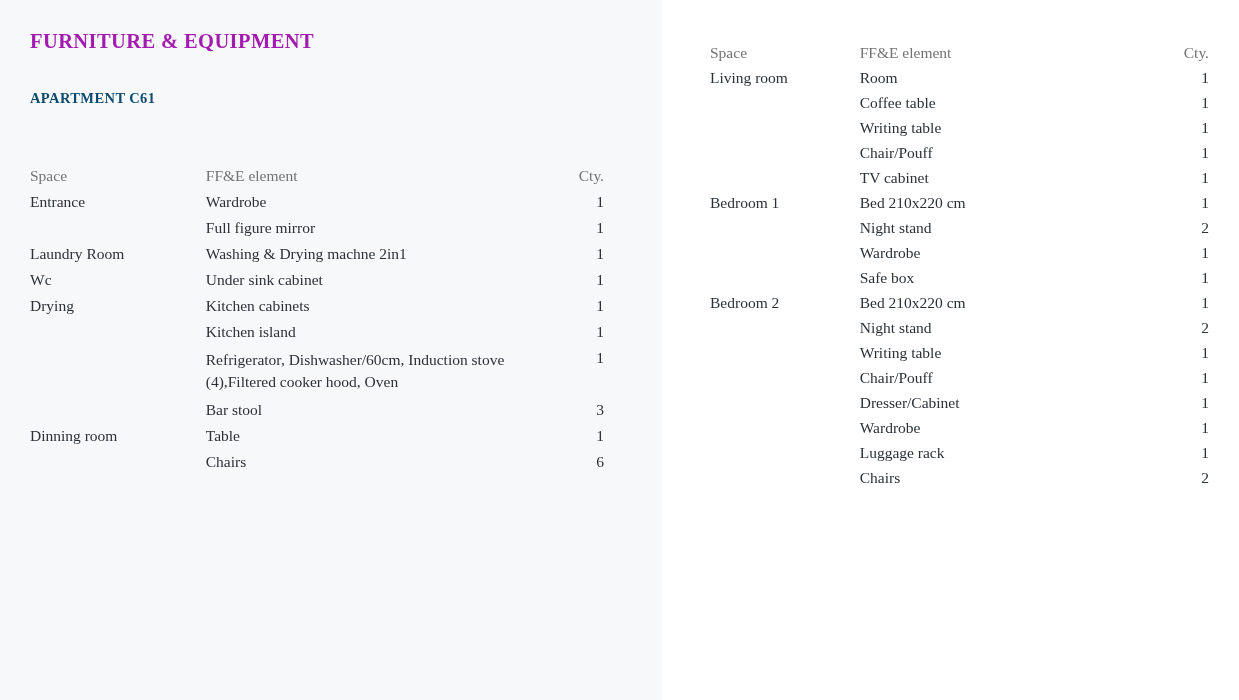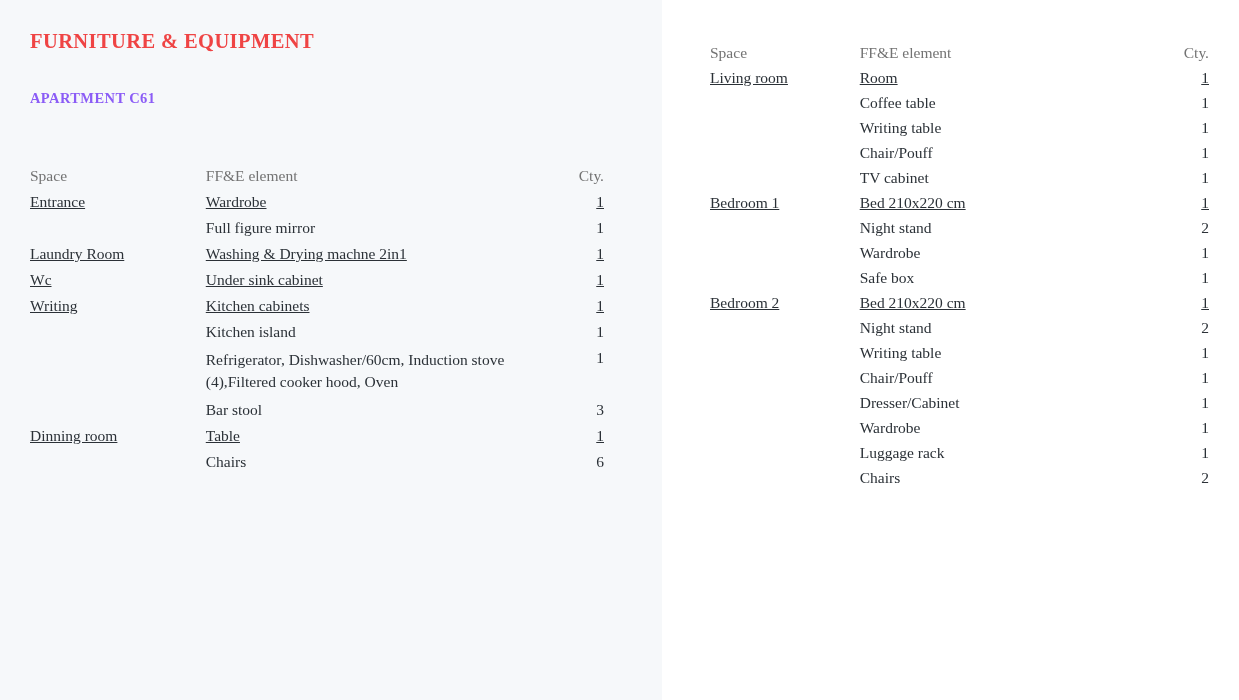--- a/index.html
+++ b/index.html
@@ -34,29 +34,29 @@
     background: #ffffff;
     box-sizing: border-box;
     padding: 44px 30px 0 48px;
     position: relative;
   }
   .doc-title {
     font-family: "Liberation Serif", serif;
     font-weight: bold;
     font-size: 20.5px;
     letter-spacing: 0.4px;
-    color: #ef4444;
+    color: #a21caf;
     margin: 12px 0 0 0;
   }
   .doc-subtitle {
     font-family: "Liberation Serif", serif;
     font-weight: bold;
     font-size: 14.5px;
     letter-spacing: 0.4px;
-    color: #8b5cf6;
+    color: #0c4a6e;
     margin: 37px 0 0 0;
   }
   table.ffe {
     border-collapse: collapse;
     width: 100%;
     font-size: 15.5px;
     color: #2b3137;
   }
   table.ffe td, table.ffe th {
     padding: 0;
@@ -74,21 +74,20 @@
   .tbl-right .c-space   { width: 150px; padding-bottom: 7px; }
   .tbl-right .c-element { width: 290px; padding-bottom: 7px; }
   .tbl-right .c-qty     { width: 60px; text-align: right; padding-bottom: 7px; }
 
   .hdr td {
     padding-bottom: 14px;
     color: #737373;
   }
   .row-gap-top td {
     padding-top: 7px;
-    text-decoration: underline;
   }
   .multi {
     line-height: 1.42;
     max-width: 290px;
   }
 </style>
 </head>
 <body>
 
 <div class="page">
@@ -118,21 +117,21 @@
             <td class="c-space">Laundry Room</td>
             <td class="c-element">Washing &amp; Drying machne 2in1</td>
             <td class="c-qty">1</td>
           </tr>
           <tr class="row-gap-top">
             <td class="c-space">Wc</td>
             <td class="c-element">Under sink cabinet</td>
             <td class="c-qty">1</td>
           </tr>
           <tr class="row-gap-top">
-            <td class="c-space">Writing</td>
+            <td class="c-space">Drying</td>
             <td class="c-element">Kitchen cabinets</td>
             <td class="c-qty">1</td>
           </tr>
           <tr>
             <td class="c-space"></td>
             <td class="c-element">Kitchen island</td>
             <td class="c-qty">1</td>
           </tr>
           <tr>
             <td class="c-space"></td>

